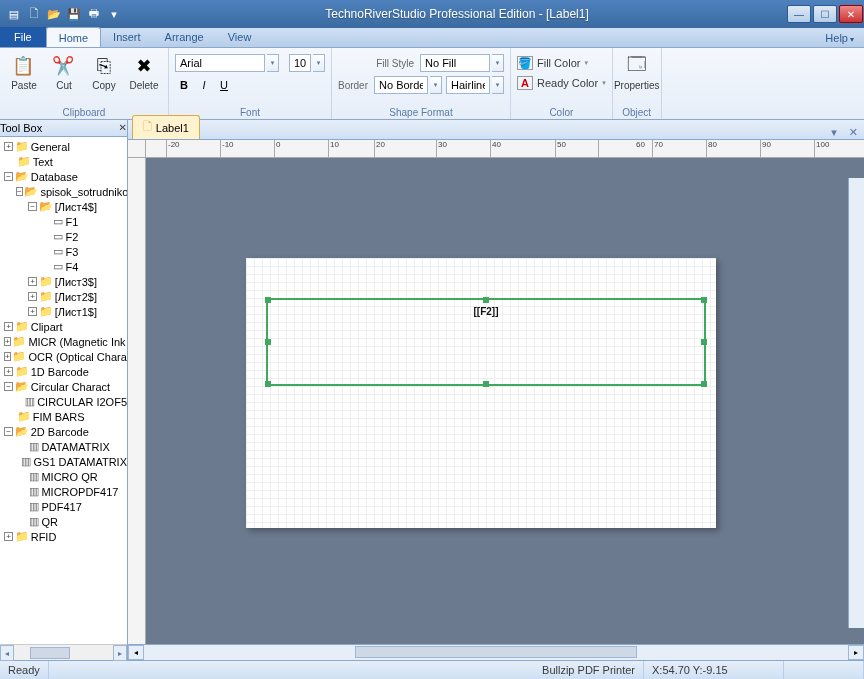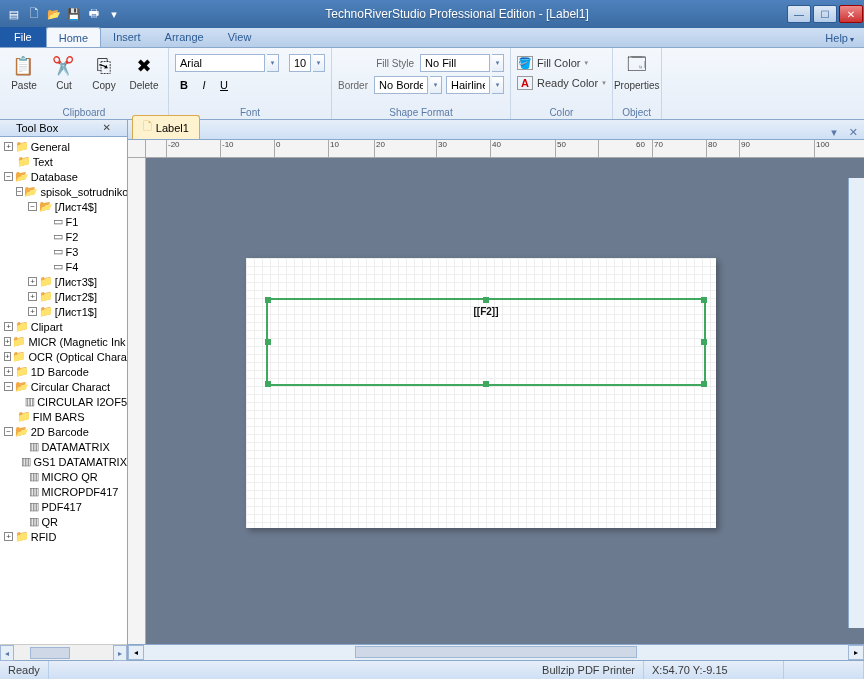--- a/index.html
+++ b/index.html
@@ -35,21 +35,21 @@
 .rb-dd { width:12px;height:18px;border:1px solid #9fb6d4;border-left:none;background:linear-gradient(#fff,#e6eef8);display:flex;align-items:center;justify-content:center;font-size:7px;color:#5a7aa5;cursor:pointer;}
 .fmtbtn { width:18px;height:18px;border:1px solid transparent;display:flex;align-items:center;justify-content:center;cursor:pointer;font-family:"Times New Roman",serif;}
 .lblcell{ color:#666; font-size:10px; padding-right:4px;}
 .colorline{ display:flex;align-items:center;gap:4px;color:#3a3a3a;font-size:10px;cursor:pointer;}
 .colorline .sw{width:16px;height:14px;border:1px solid #999;display:flex;align-items:center;justify-content:center;}
 .colorline .dd{font-size:7px;color:#888;}
 
 
 .mainflex{ display:flex; height:calc(679px - 28px - 20px - 72px - 19px); }
 .toolbox { width:128px; border-right:1px solid #8aa8cc; display:flex;flex-direction:column; background:#fff;}
-.tb-title{ background:linear-gradient(#e6eef8,#cfe0f5); border-bottom:1px solid #8aa8cc; padding:2px 16px; display:flex;justify-content:space-between;align-items:flex-start;font-size:11px;}
+.tb-title{ background:linear-gradient(#e6eef8,#cfe0f5); border-bottom:1px solid #8aa8cc; padding:2px 0; display:flex;justify-content:space-between;align-items:flex-start;font-size:11px;}
 .tb-title .x{cursor:pointer;font-size:10px;color:#444;}
 .tree{ flex:1; overflow:auto; padding:2px 0;}
 .tree-node{ white-space:nowrap; padding:1px 0 1px 4px; display:flex;align-items:center;gap:2px; cursor:default; font-size:11px;}
 .tree-node .tw{width:9px;height:9px;border:1px solid #888;display:inline-flex;align-items:center;justify-content:center;font-size:8px;line-height:1;color:#444;cursor:pointer;background:#fff;}
 .tree-node .sp{width:11px;display:inline-block;}
 .tree-node .fold{color:#d9a94c;}
 .tree-node .doc{color:#666;}
 .ind1{padding-left:16px;} .ind2{padding-left:28px;} .ind3{padding-left:40px;}
 .tb-scroll{height:16px;border-top:1px solid #ccc;background:#f0f0f0;position:relative;}
 .tb-scroll .thumb{position:absolute;left:30px;top:2px;width:40px;height:12px;background:#cfd8e6;border:1px solid #9fb6d4;}
@@ -388,21 +388,21 @@
               <div class="tick" style="left: 74px;">-10</div>
               <div class="tick" style="left: 128px;">0</div>
               <div class="tick" style="left: 182px;">10</div>
               <div class="tick" style="left: 228px;">20</div>
               <div class="tick" style="left: 290px;">30</div>
               <div class="tick" style="left: 344px;">40</div>
               <div class="tick" style="left: 398px; margin-left: 11px;">50</div>
               <div class="tick" style="left: 452px; padding-left: 37px;">60</div>
               <div class="tick" style="left: 506px;">70</div>
               <div class="tick" style="left: 560px;">80</div>
-              <div class="tick" style="left: 593px;">90</div>
+              <div class="tick" style="left: 614px;">90</div>
               <div class="tick" style="left: 668px;">100</div>
             </div>
         </div>
         <div class="canvaswrap">
           <div class="page"></div>
           <div class="selbox">
             <div class="seltext">[[F2]]</div>
             <div class="handle h-nw"></div>
             <div class="handle h-n"></div>
             <div class="handle h-ne"></div>

